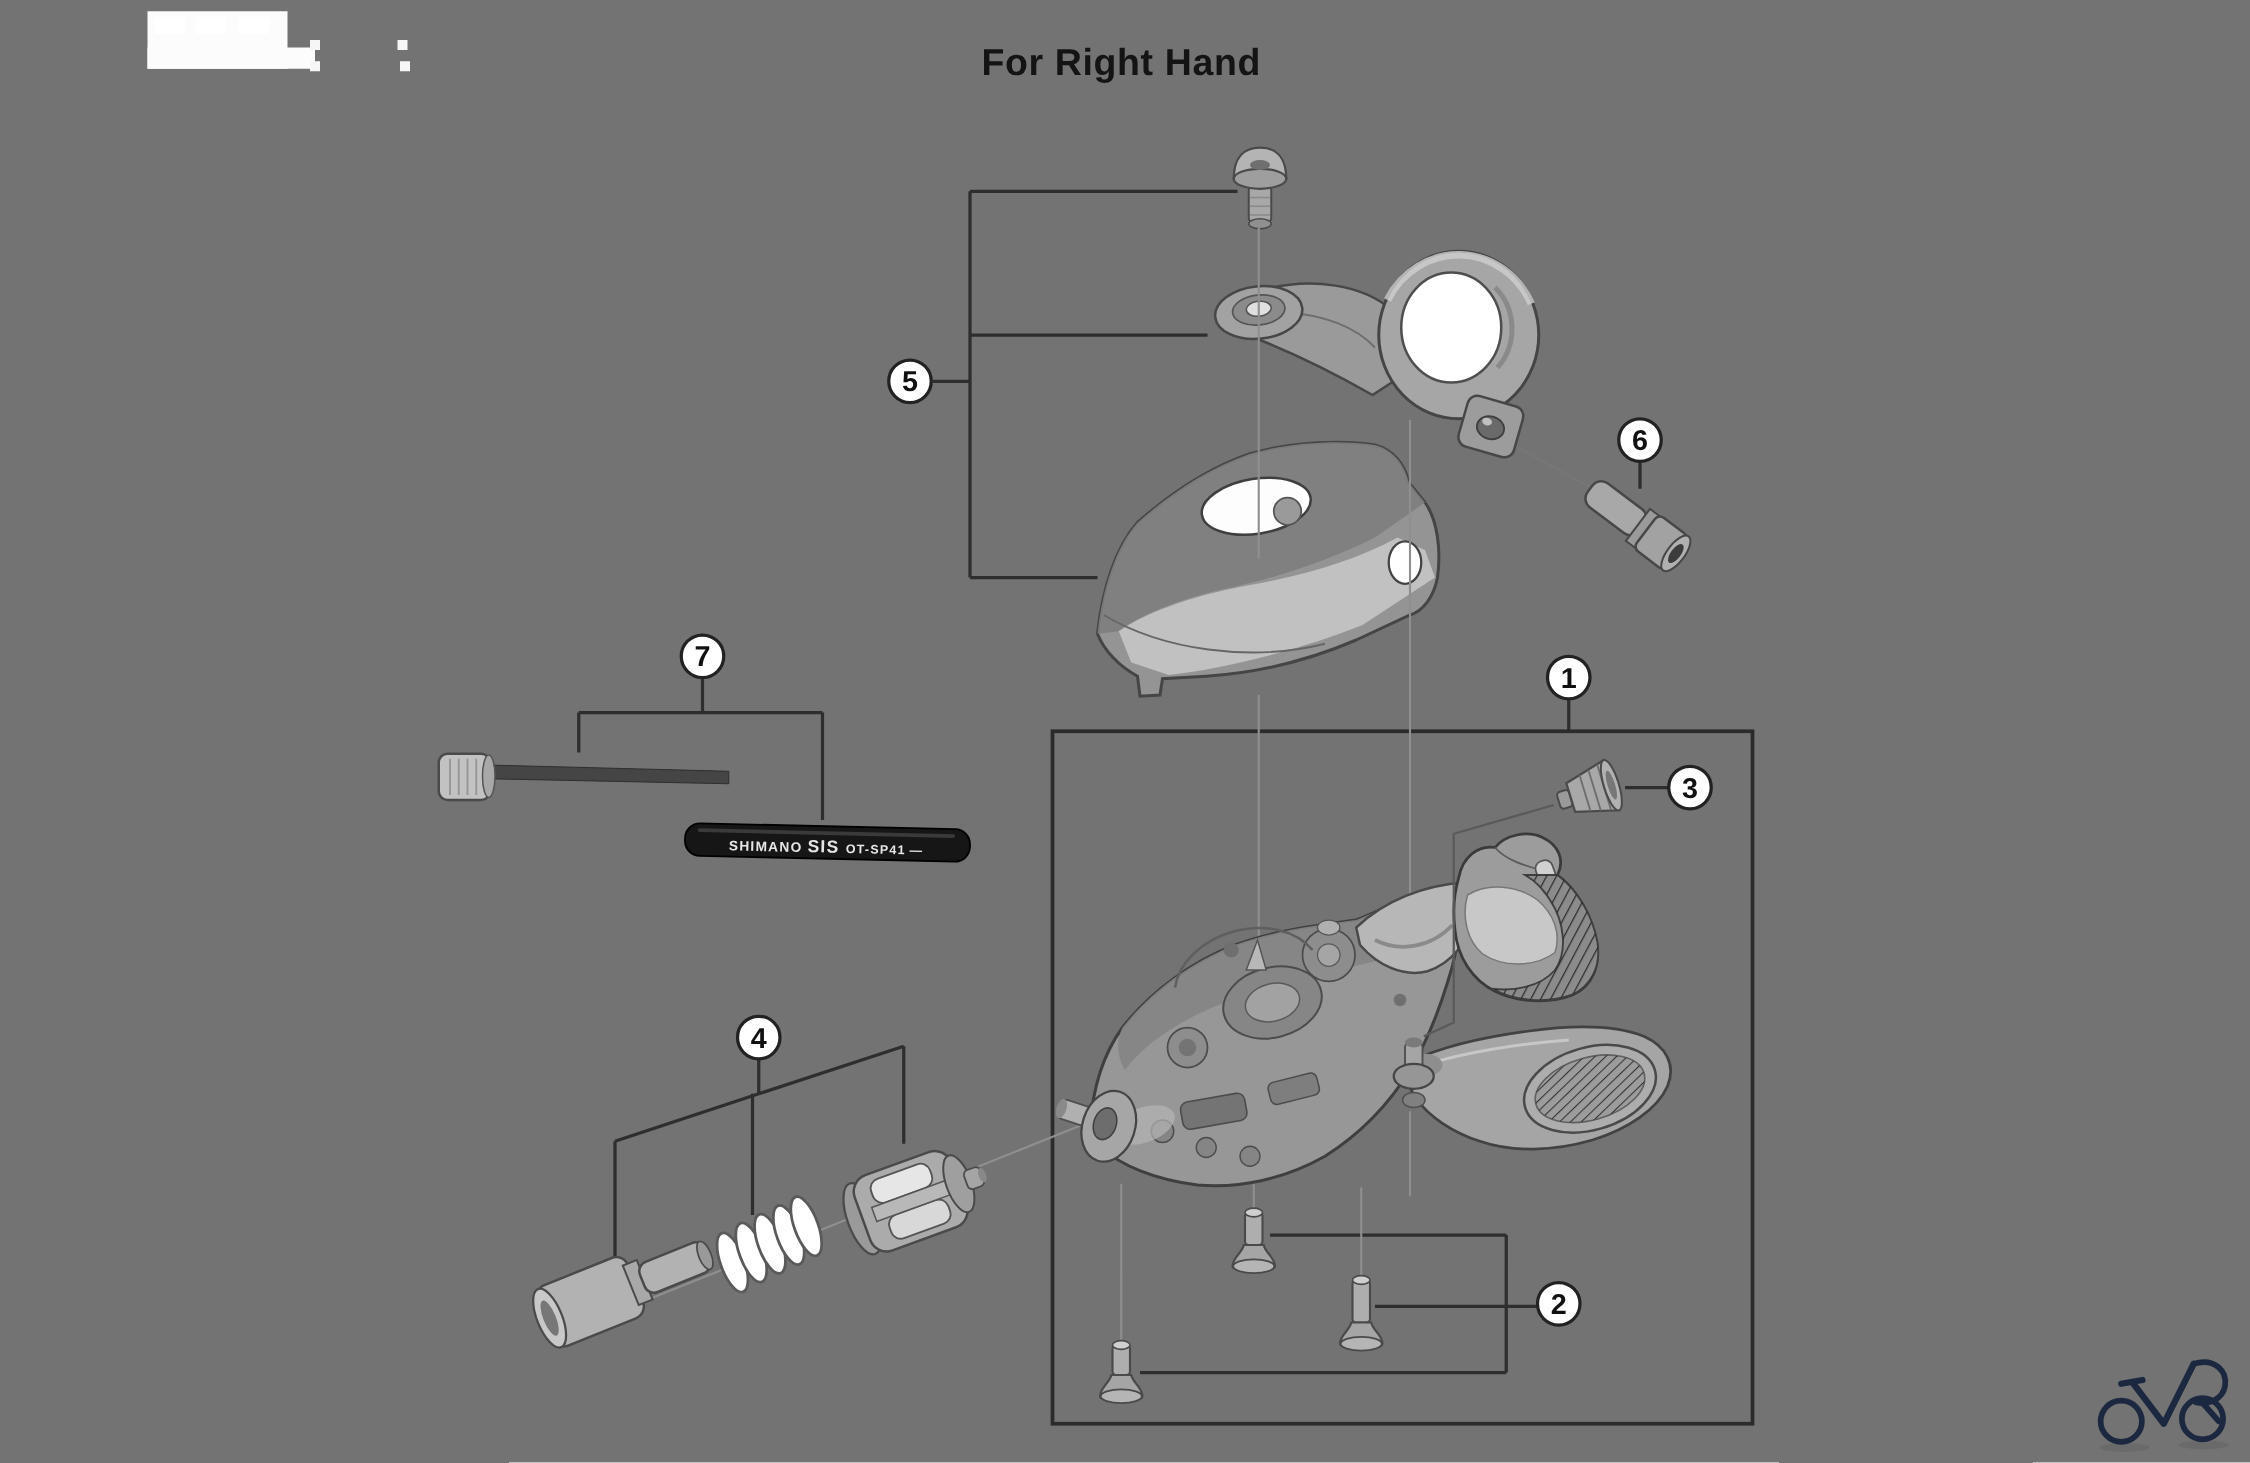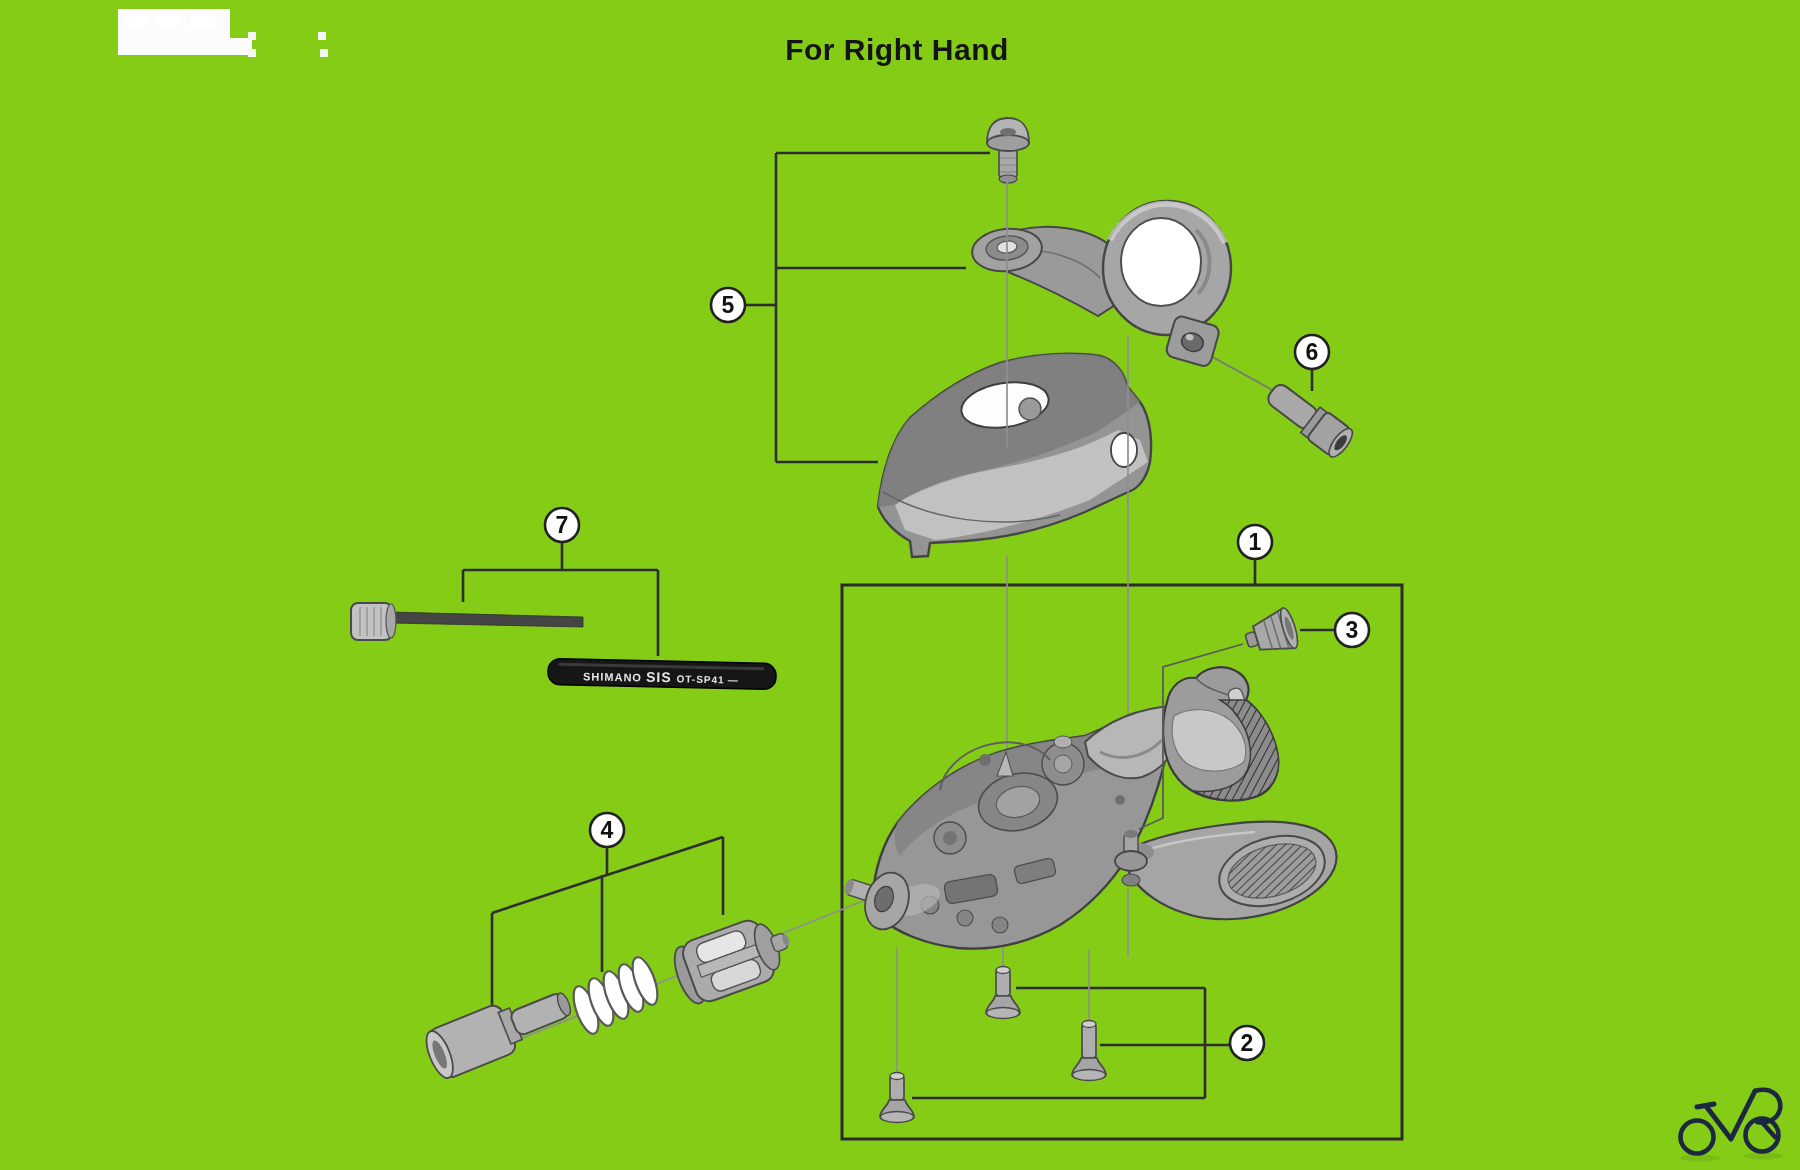--- a/index.html
+++ b/index.html
@@ -1,16 +1,16 @@
 <!DOCTYPE html>
 <html><head>
 <meta charset="utf-8">
 <style>
   html,body{margin:0;padding:0;background:#ffffff;}
-  .stage{position:relative;width:1800px;height:1170px;background:#84cc16;overflow:hidden;
+  .stage{position:relative;width:1800px;height:1170px;background:#737373;overflow:hidden;
          font-family:"Liberation Sans", sans-serif;}
   svg{position:absolute;left:0;top:0;}
   .title-text{font-family:"Liberation Sans", sans-serif;font-weight:bold;font-size:30px;fill:#141414;letter-spacing:.5px;}
   .callout-num{font-family:"Liberation Sans", sans-serif;font-weight:bold;font-size:23px;fill:#111;}
   .casing-txt{font-family:"Liberation Sans", sans-serif;font-weight:bold;fill:#e6e6e6;letter-spacing:1px;}
 </style>
 </head>
 <body>
 
 <div class="stage">

